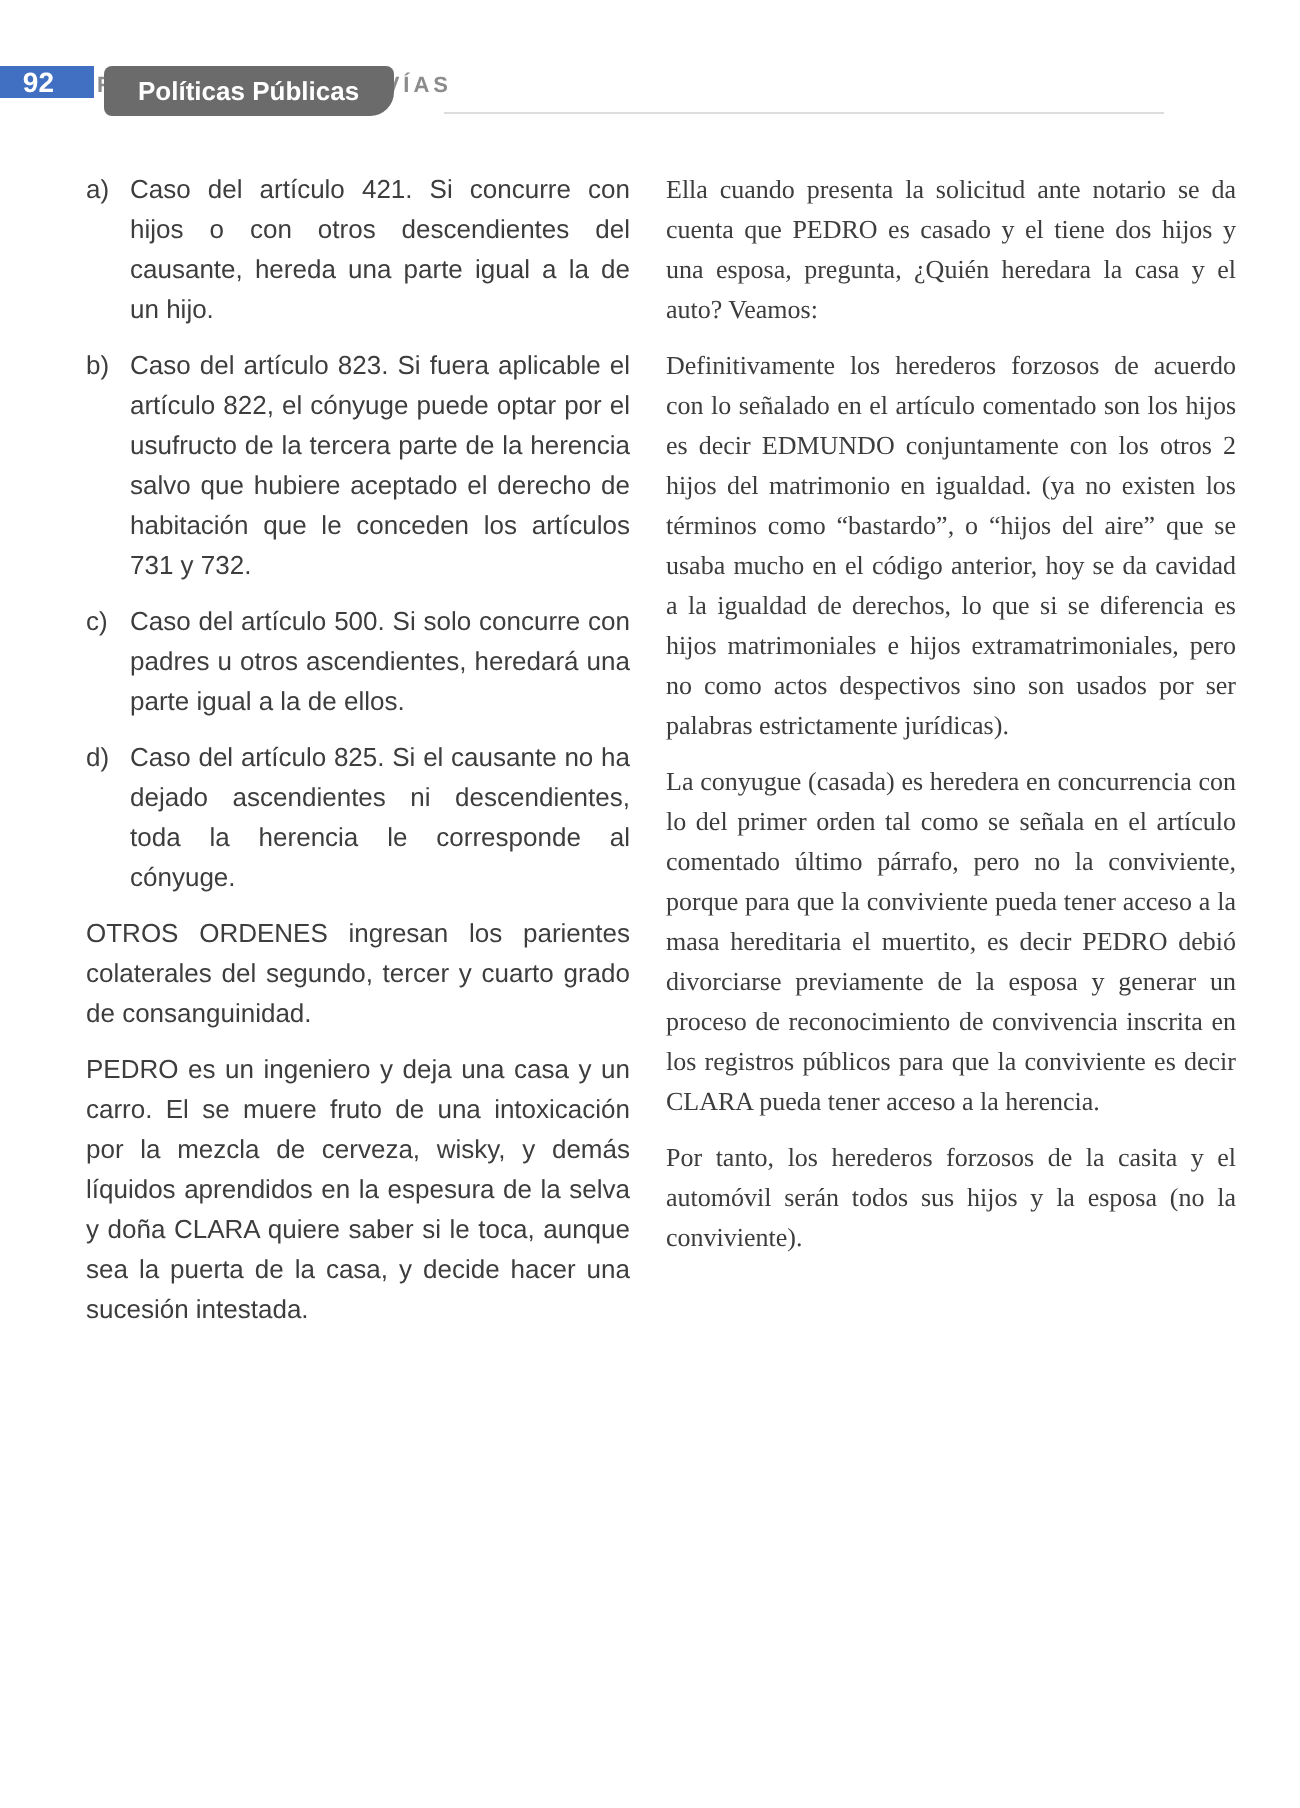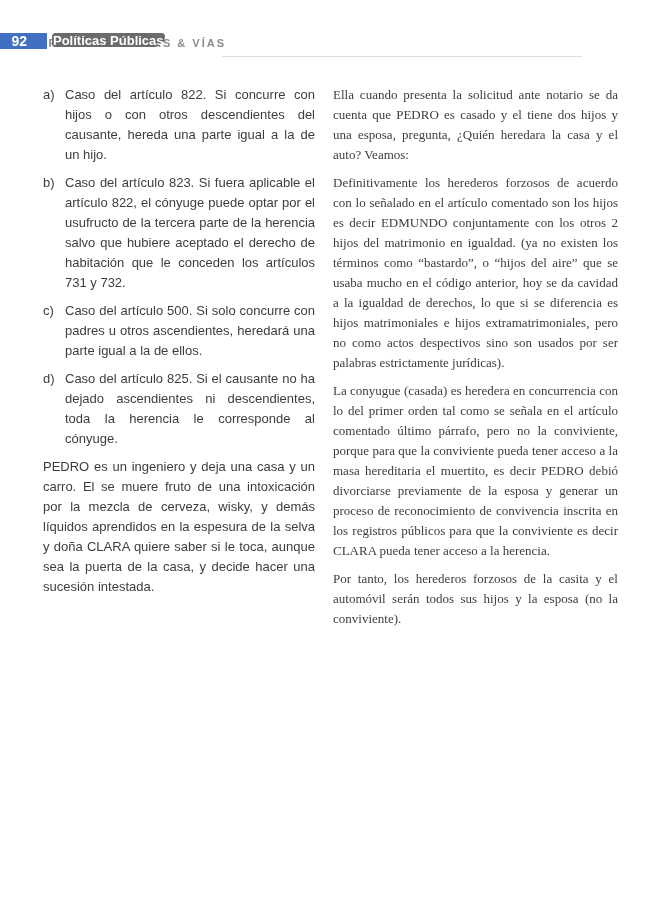--- a/index.html
+++ b/index.html
@@ -23,22 +23,22 @@
     font-weight: bold;
     display: flex;
     align-items: center;
     justify-content: flex-end;
     padding-right: 20px;
     box-sizing: border-box;
   }
   .badge-section {
     position: absolute;
     left: 52px; top: 33px;
-    height: 14px;
-    padding: 0 1px;
+    height: 25px;
+    padding: 0 17px;
     background: #6B6B6B;
     color: #ffffff;
     font-size: 13px;
     font-weight: bold;
     display: flex;
     align-items: center;
     border-radius: 4px 4px 12px 4px;
     white-space: nowrap;
   }
   .running-head {
@@ -96,34 +96,35 @@
 <div class="page">
 
   <div class="running-head">CONSTRUYENDO OBRAS &amp; VÍAS</div>
   <div class="badge-number">92</div>
   <div class="badge-section">Políticas Públicas</div>
   <div class="header-rule"></div>
 
   <div class="col col-left">
     <div class="list-item">
       <span class="list-label">a)</span>
-      <span class="list-text">Caso del artículo 822. Si concurre con hijos o con otros descendientes del causante, hereda una parte igual a la de un hijo.</span>
+      <span class="list-text">Caso del artículo 421. Si concurre con hijos o con otros descendientes del causante, hereda una parte igual a la de un hijo.</span>
     </div>
     <div class="list-item">
       <span class="list-label">b)</span>
       <span class="list-text">Caso del artículo 823. Si fuera aplicable el artículo 822, el cónyuge puede optar por el usufructo de la tercera parte de la herencia salvo que hubiere aceptado el derecho de habitación que le conceden los artículos 731 y 732.</span>
     </div>
     <div class="list-item">
       <span class="list-label">c)</span>
       <span class="list-text">Caso del artículo 500. Si solo concurre con padres u otros ascendientes, heredará una parte igual a la de ellos.</span>
     </div>
     <div class="list-item">
       <span class="list-label">d)</span>
       <span class="list-text">Caso del artículo 825. Si el causante no ha dejado ascendientes ni descendientes, toda la herencia le corresponde al cónyuge.</span>
     </div>
+    <p class="para">OTROS ORDENES ingresan los parientes colaterales del segundo, tercer y cuarto grado de consanguinidad.</p>
     <p class="para">PEDRO es un ingeniero y deja una casa y un carro. El se muere fruto de una intoxicación por la mezcla de cerveza, wisky, y demás líquidos aprendidos en la espesura de la selva y doña CLARA quiere saber si le toca, aunque sea la puerta de la casa, y decide hacer una sucesión intestada.</p>
   </div>
 
   <div class="col col-right">
     <p class="para">Ella cuando presenta la solicitud ante notario se da cuenta que PEDRO es casado y el tiene dos hijos y una esposa, pregunta, ¿Quién heredara la casa y el auto? Veamos:</p>
     <p class="para">Definitivamente los herederos forzosos de acuerdo con lo señalado en el artículo comentado son los hijos es decir EDMUNDO conjuntamente con los otros 2 hijos del matrimonio en igualdad. (ya no existen los términos como “bastardo”, o “hijos del aire” que se usaba mucho en el código anterior, hoy se da cavidad a la igualdad de derechos, lo que si se diferencia es hijos matrimoniales e hijos extramatrimoniales, pero no como actos despectivos sino son usados por ser palabras estrictamente jurídicas).</p>
     <p class="para">La conyugue (casada) es heredera en concurrencia con lo del primer orden tal como se señala en el artículo comentado último párrafo, pero no la conviviente, porque para que la conviviente pueda tener acceso a la masa hereditaria el muertito, es decir PEDRO debió divorciarse previamente de la esposa y generar un proceso de reconocimiento de convivencia inscrita en los registros públicos para que la conviviente es decir CLARA pueda tener acceso a la herencia.</p>
     <p class="para">Por tanto, los herederos forzosos de la casita y el automóvil serán todos sus hijos y la esposa (no la conviviente).</p>
   </div>
 

